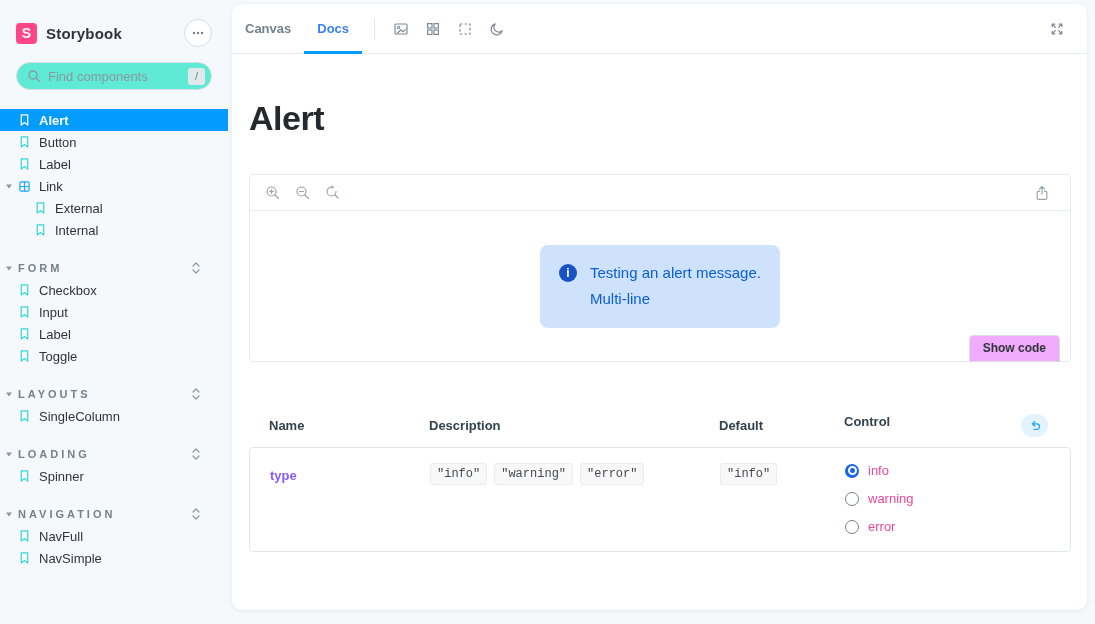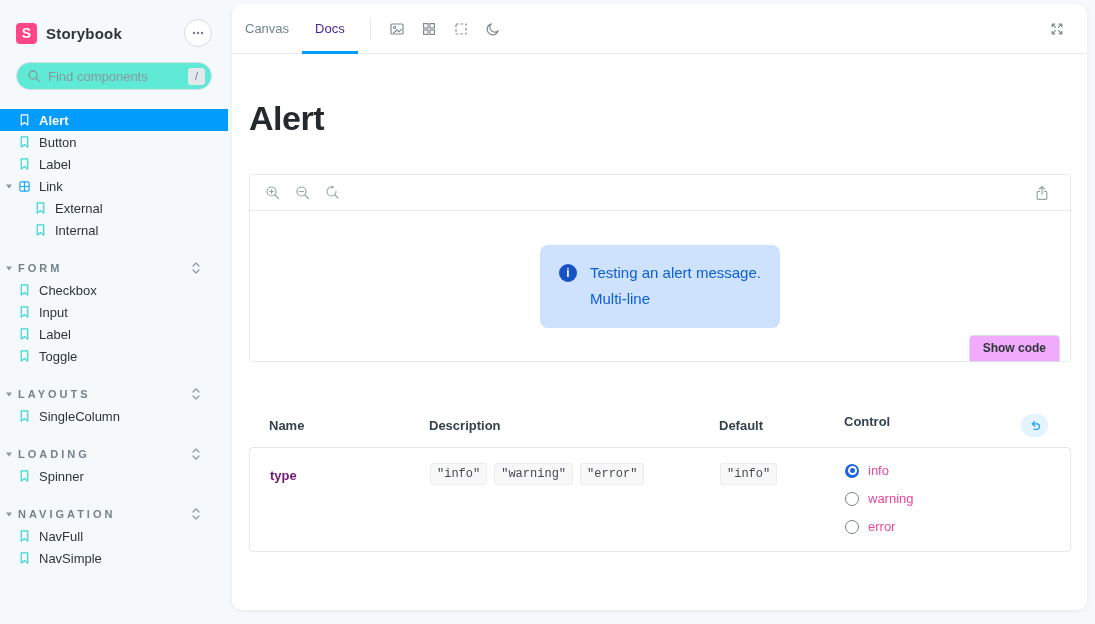--- a/index.html
+++ b/index.html
@@ -30,23 +30,23 @@
   .row .caret, .section .caret { position:absolute; left:5px; top:50%; transform:translateY(-50%); display:flex; }
   .row.selected { background:#029CFD; color:#fff; font-weight:700; }
   .section { height:22px; display:flex; align-items:center; padding-left:18px; padding-right:26px; position:relative;
              color:#73828C; font-size:11px; font-weight:700; letter-spacing:3px; margin-top:16px; cursor:pointer; }
   .section .expander { margin-left:auto; display:flex; cursor:pointer; }
 
   
   .panel { position:absolute; left:232px; top:4px; right:8px; bottom:14px; background:#fff; border-radius:10px;
            box-shadow:0 1px 4px rgba(0,0,0,.07); overflow:hidden; }
   .toolbar { height:50px; display:flex; align-items:center; border-bottom:1px solid #E8ECEF; padding-right:14px; }
-  .tab { padding:0 13px; font-size:13px; font-weight:400; color:#73828C; height:50px; display:flex;
+  .tab { padding:0 13px; font-size:13px; font-weight:700; color:#73828C; height:50px; display:flex;
          align-items:center; position:relative; cursor:pointer; }
-  .tab.active { color:#4c1d95; }
+  .tab.active { color:#3b82f6; }
   .tab.active::after { content:''; position:absolute; left:0; right:0; bottom:0; height:3px; background:#029CFD; }
   .tb-divider { width:1px; height:22px; background:#E3E8EC; margin:0 10px 0 12px; }
   .tb-btn { width:32px; height:28px; display:flex; align-items:center; justify-content:center; cursor:pointer; }
   .tb-spacer { flex:1; }
 
   .docs { padding:44px 16px 0 17px; }
   .docs h1 { font-size:34px; line-height:40px; font-weight:900; color:#24292D; letter-spacing:-.5px; margin-bottom:36px; }
 
   .preview { position:relative; border:1px solid #E6EAED; border-radius:4px; }
   .pv-toolbar { height:36px; border-bottom:1px solid #E6EAED; display:flex; align-items:center; padding:0 13px 0 8px; }
@@ -61,21 +61,21 @@
                border-radius:4px 4px 0 0; font-size:12px; font-weight:700; color:#2E3438; padding:5px 13px 6px;
                font-family:inherit; cursor:pointer; }
 
   .args { margin-top:42px; }
   .c-name { width:160px; } .c-desc { width:290px; } .c-def { width:125px; } .c-ctl { flex:1; display:flex; }
   .args-head { display:flex; align-items:center; padding:10px 12px 10px 20px; font-size:13px; font-weight:700; color:#33424D; }
   .reset-btn { margin-left:auto; margin-right:11px; width:27px; height:23px; border:none; border-radius:12px;
                background:#E3F3FF; display:flex; align-items:center; justify-content:center; cursor:pointer; }
   .args-body { border:1px solid #E3E7EA; border-radius:4px; background:#fff; }
   .args-row { display:flex; align-items:flex-start; padding:15px 12px 17px 20px; }
-  .arg-name { font-size:13px; font-weight:700; color:#701a75; padding-top:5px; }
+  .arg-name { font-size:13px; font-weight:700; color:#8b5cf6; padding-top:5px; }
   .chips { display:flex; flex-wrap:wrap; gap:7px; padding-right:20px; }
   .chip { font-family:"Liberation Mono", monospace; font-size:12px; background:#F8F8F8; border:1px solid #ECECEC;
           border-radius:3px; padding:3px 6px; color:#414952; }
   .radio-stack { display:flex; flex-direction:column; gap:13px; }
   .radio-row { display:flex; align-items:center; gap:9px; font-size:13px; color:#ec4899; cursor:pointer; }
   .radio { width:14px; height:14px; border:1px solid #75818B; border-radius:50%; flex:none; }
   .radio.sel { border:none; background:#1B66E8; position:relative; }
   .radio.sel::after { content:''; position:absolute; inset:2.5px; border:2px solid #fff; border-radius:50%; }
 
   svg { display:block; }

